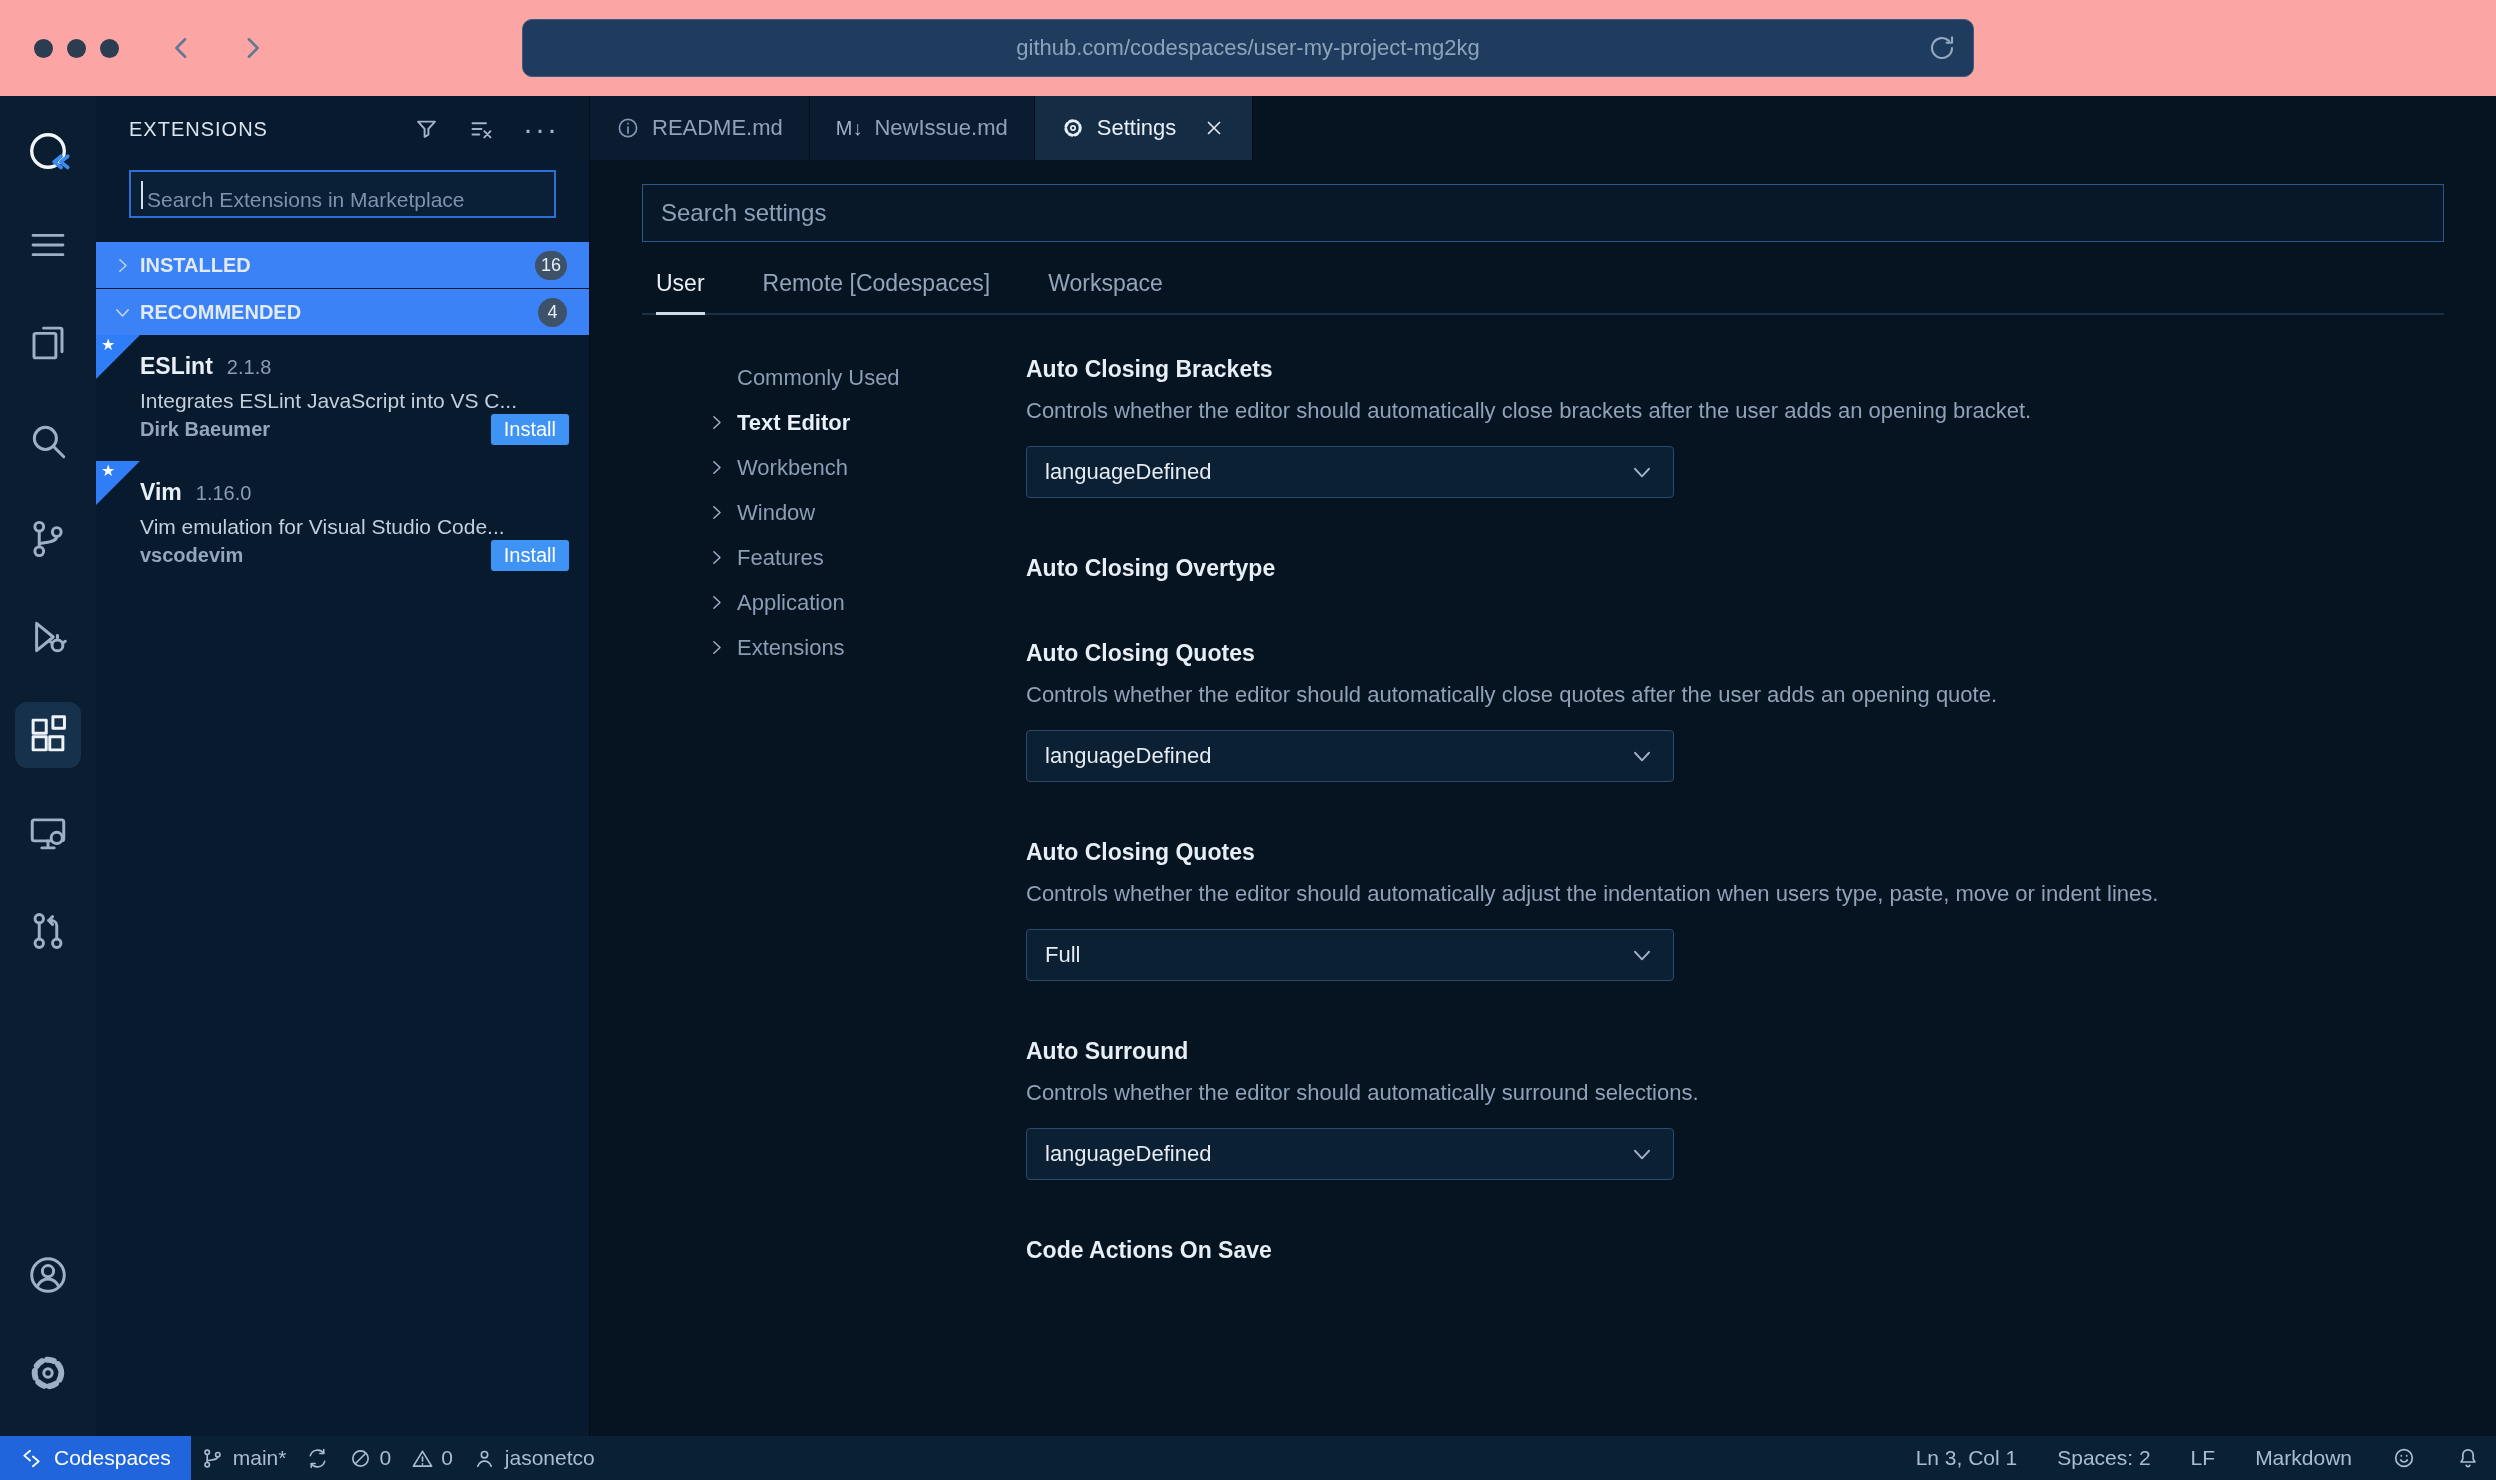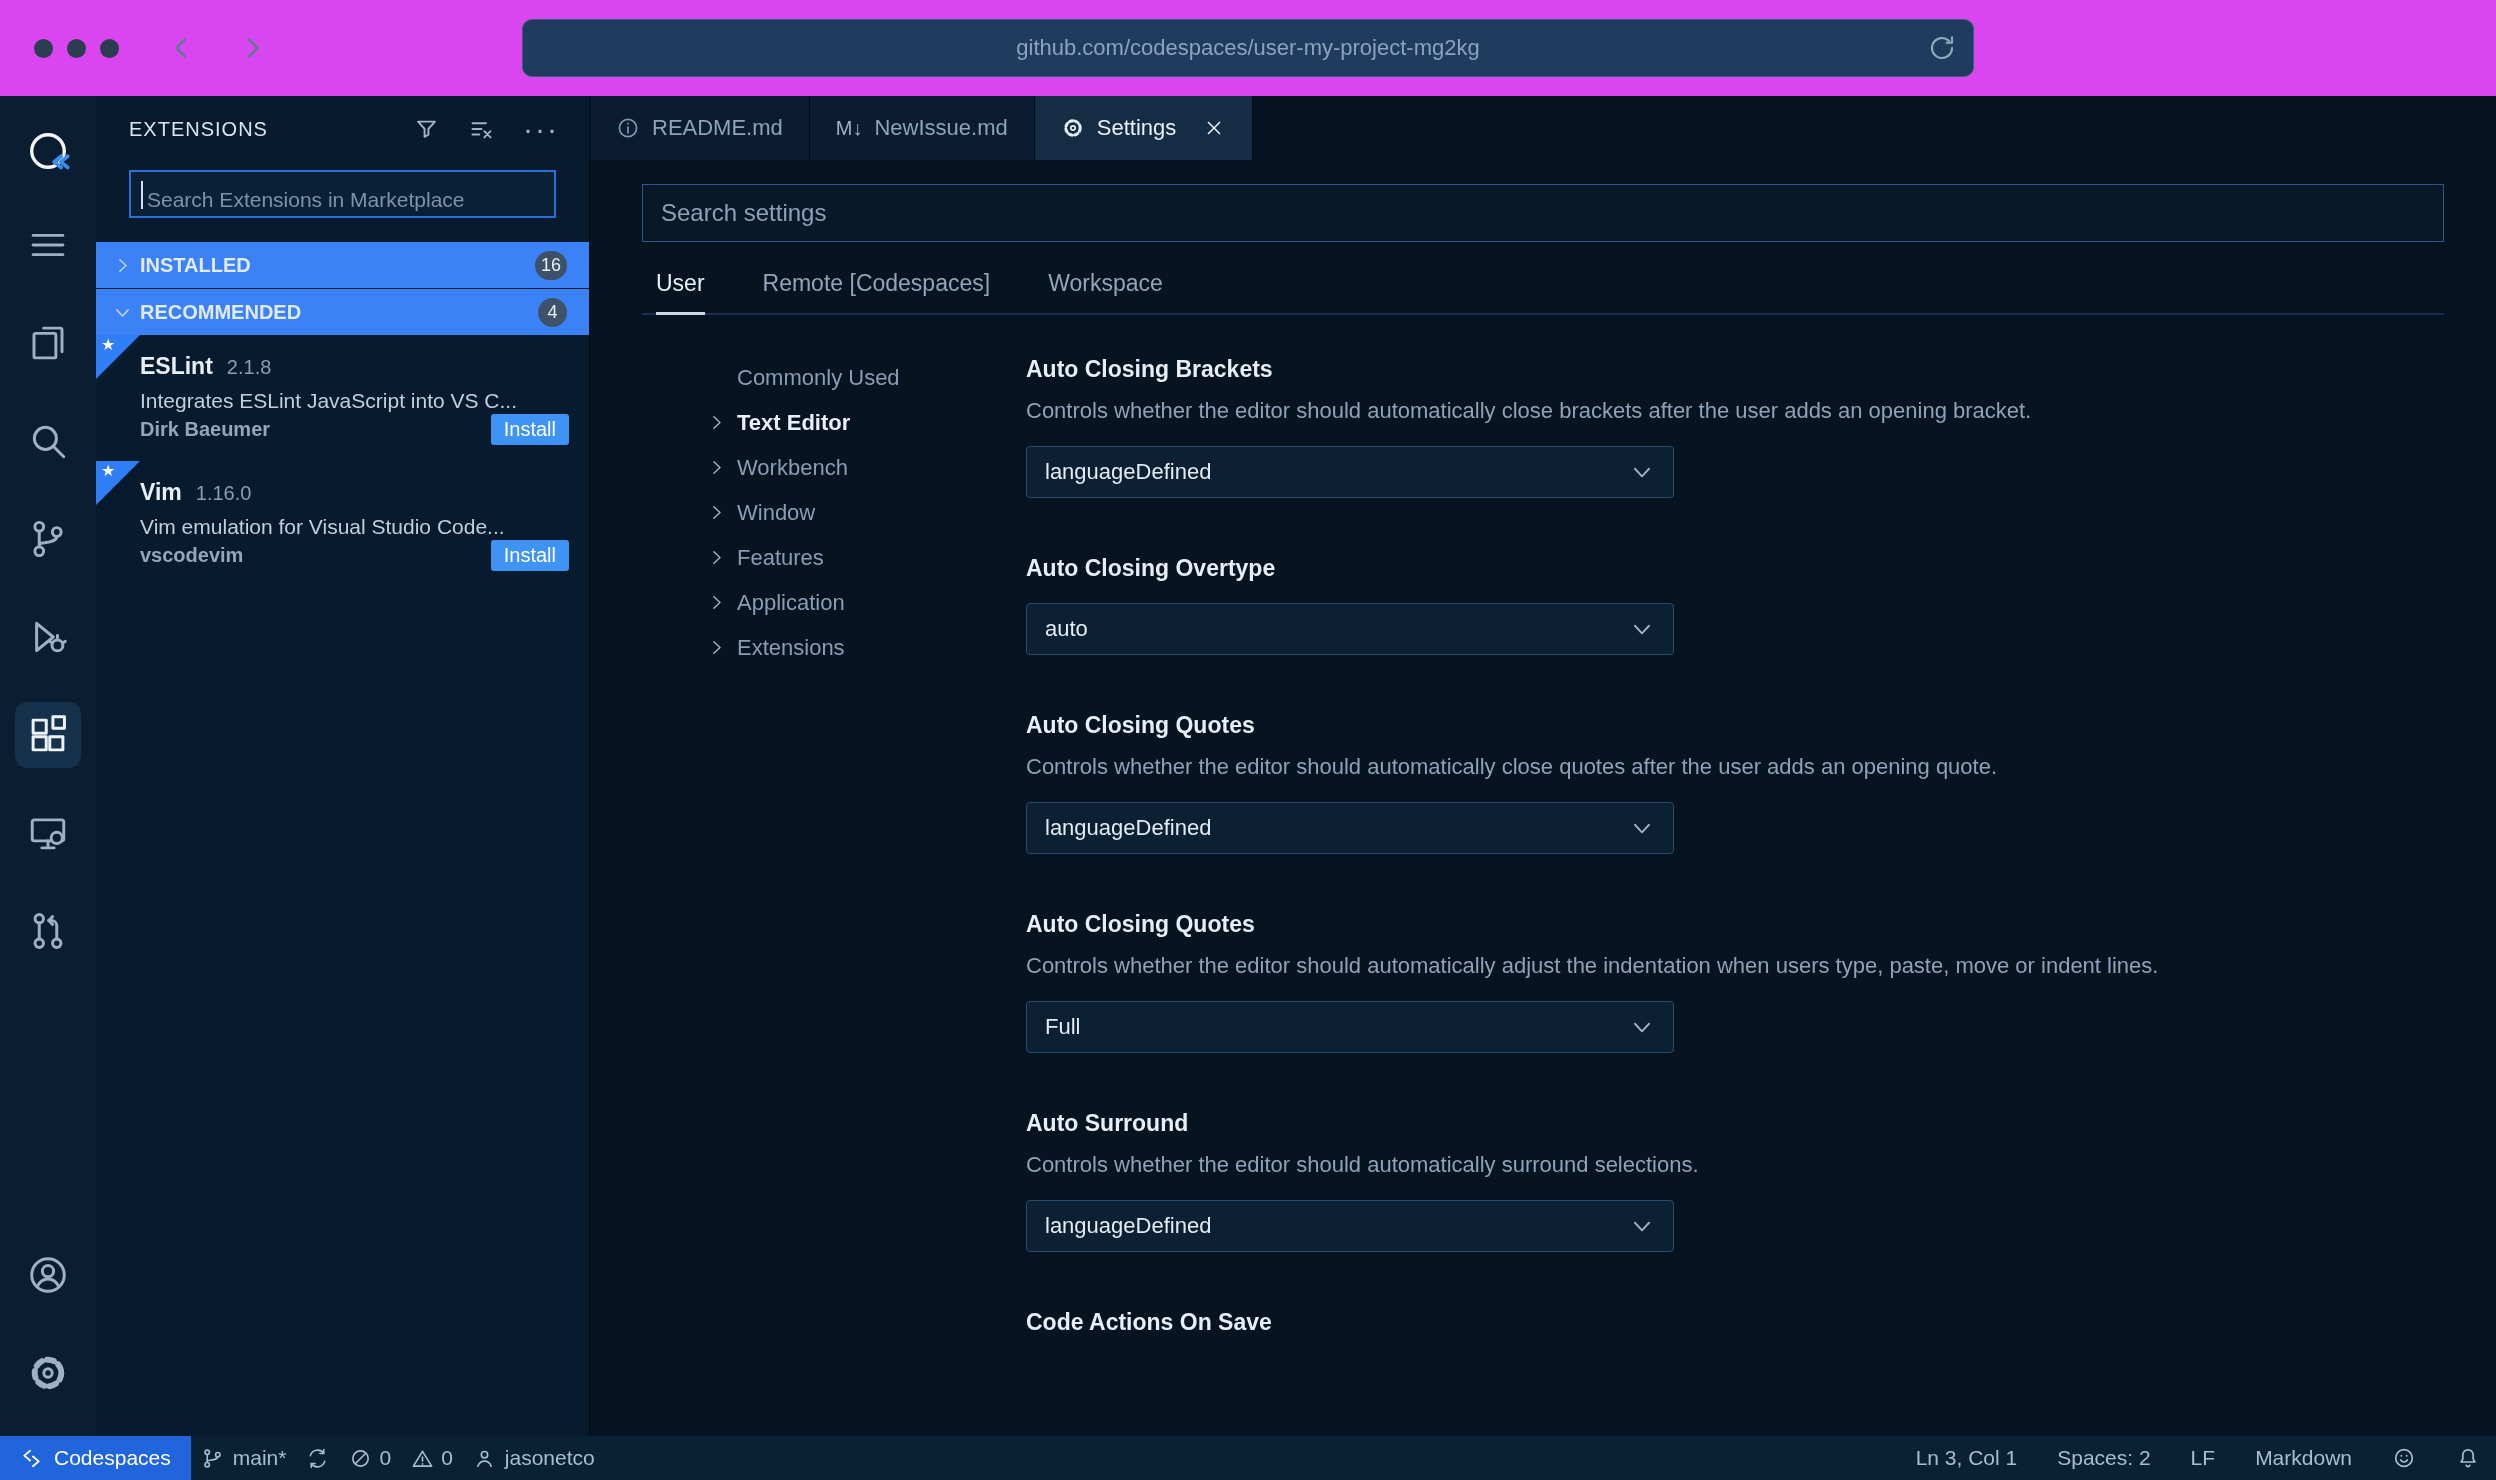--- a/index.html
+++ b/index.html
@@ -3,21 +3,21 @@
 <meta charset="utf-8">
 <style>
   * { margin:0; padding:0; box-sizing:border-box; cursor:default; }
   html,body { width:2496px; height:1480px; overflow:hidden; }
   body { font-family:"Liberation Sans","DejaVu Sans",sans-serif; background:#061321; color:#e8eef5; }
   svg { fill:none; stroke:currentColor; stroke-width:1.7; stroke-linecap:round; stroke-linejoin:round; }
 
   .window { width:2496px; height:1480px; display:flex; flex-direction:column; }
 
   
-  .chrome { height:96px; flex:none; background:#d946ef; display:flex; align-items:center; position:relative; padding:0 34px; }
+  .chrome { height:96px; flex:none; background:#fca5a5; display:flex; align-items:center; position:relative; padding:0 34px; }
   .traffic { display:flex; gap:14px; }
   .traffic span { width:19px; height:19px; border-radius:50%; background:#2c3d52; }
   .nav-arrows { display:flex; gap:40px; margin-left:48px; color:#617792; }
   .nav-arrows svg { width:30px; height:30px; stroke-width:2; }
   .url-bar { position:absolute; left:50%; top:19px; transform:translateX(-50%); width:1452px; height:58px;
              background:#1f3c5e; border:1px solid #3a5b83; border-radius:10px; display:flex; align-items:center; justify-content:center;
              color:#8da3bc; font-size:22px; }
   .url-refresh { position:absolute; right:16px; top:13px; width:30px; height:30px; color:#93a9c0; }
 
   
@@ -370,26 +370,20 @@
               <div class="setting-desc">Controls whether the editor should automatically close brackets after the user adds an opening bracket.</div>
               <div class="select">
                 <span>languageDefined</span>
                 <svg viewBox="0 0 24 24">
                     <path d="M5.5 9l6.5 7 6.5-7"></path>
                   </svg>
               </div>
             </div>
             <div class="setting">
               <div class="setting-title">Auto Closing Overtype</div>
-              <div class="select">
-                <span>auto</span>
-                <svg viewBox="0 0 24 24">
-                    <path d="M5.5 9l6.5 7 6.5-7"></path>
-                  </svg>
-              </div>
             </div>
             <div class="setting">
               <div class="setting-title">Auto Closing Quotes</div>
               <div class="setting-desc">Controls whether the editor should automatically close quotes after the user adds an opening quote.</div>
               <div class="select">
                 <span>languageDefined</span>
                 <svg viewBox="0 0 24 24">
                     <path d="M5.5 9l6.5 7 6.5-7"></path>
                   </svg>
               </div>

